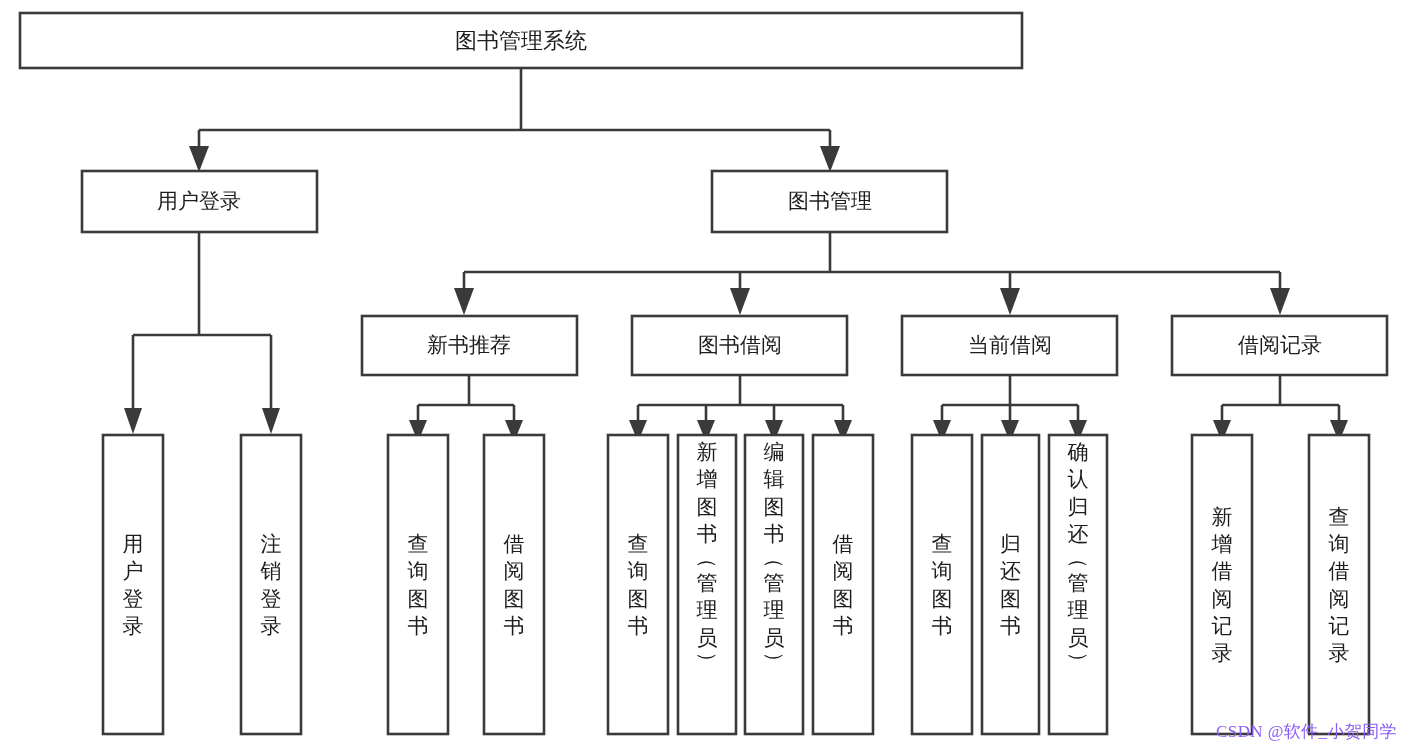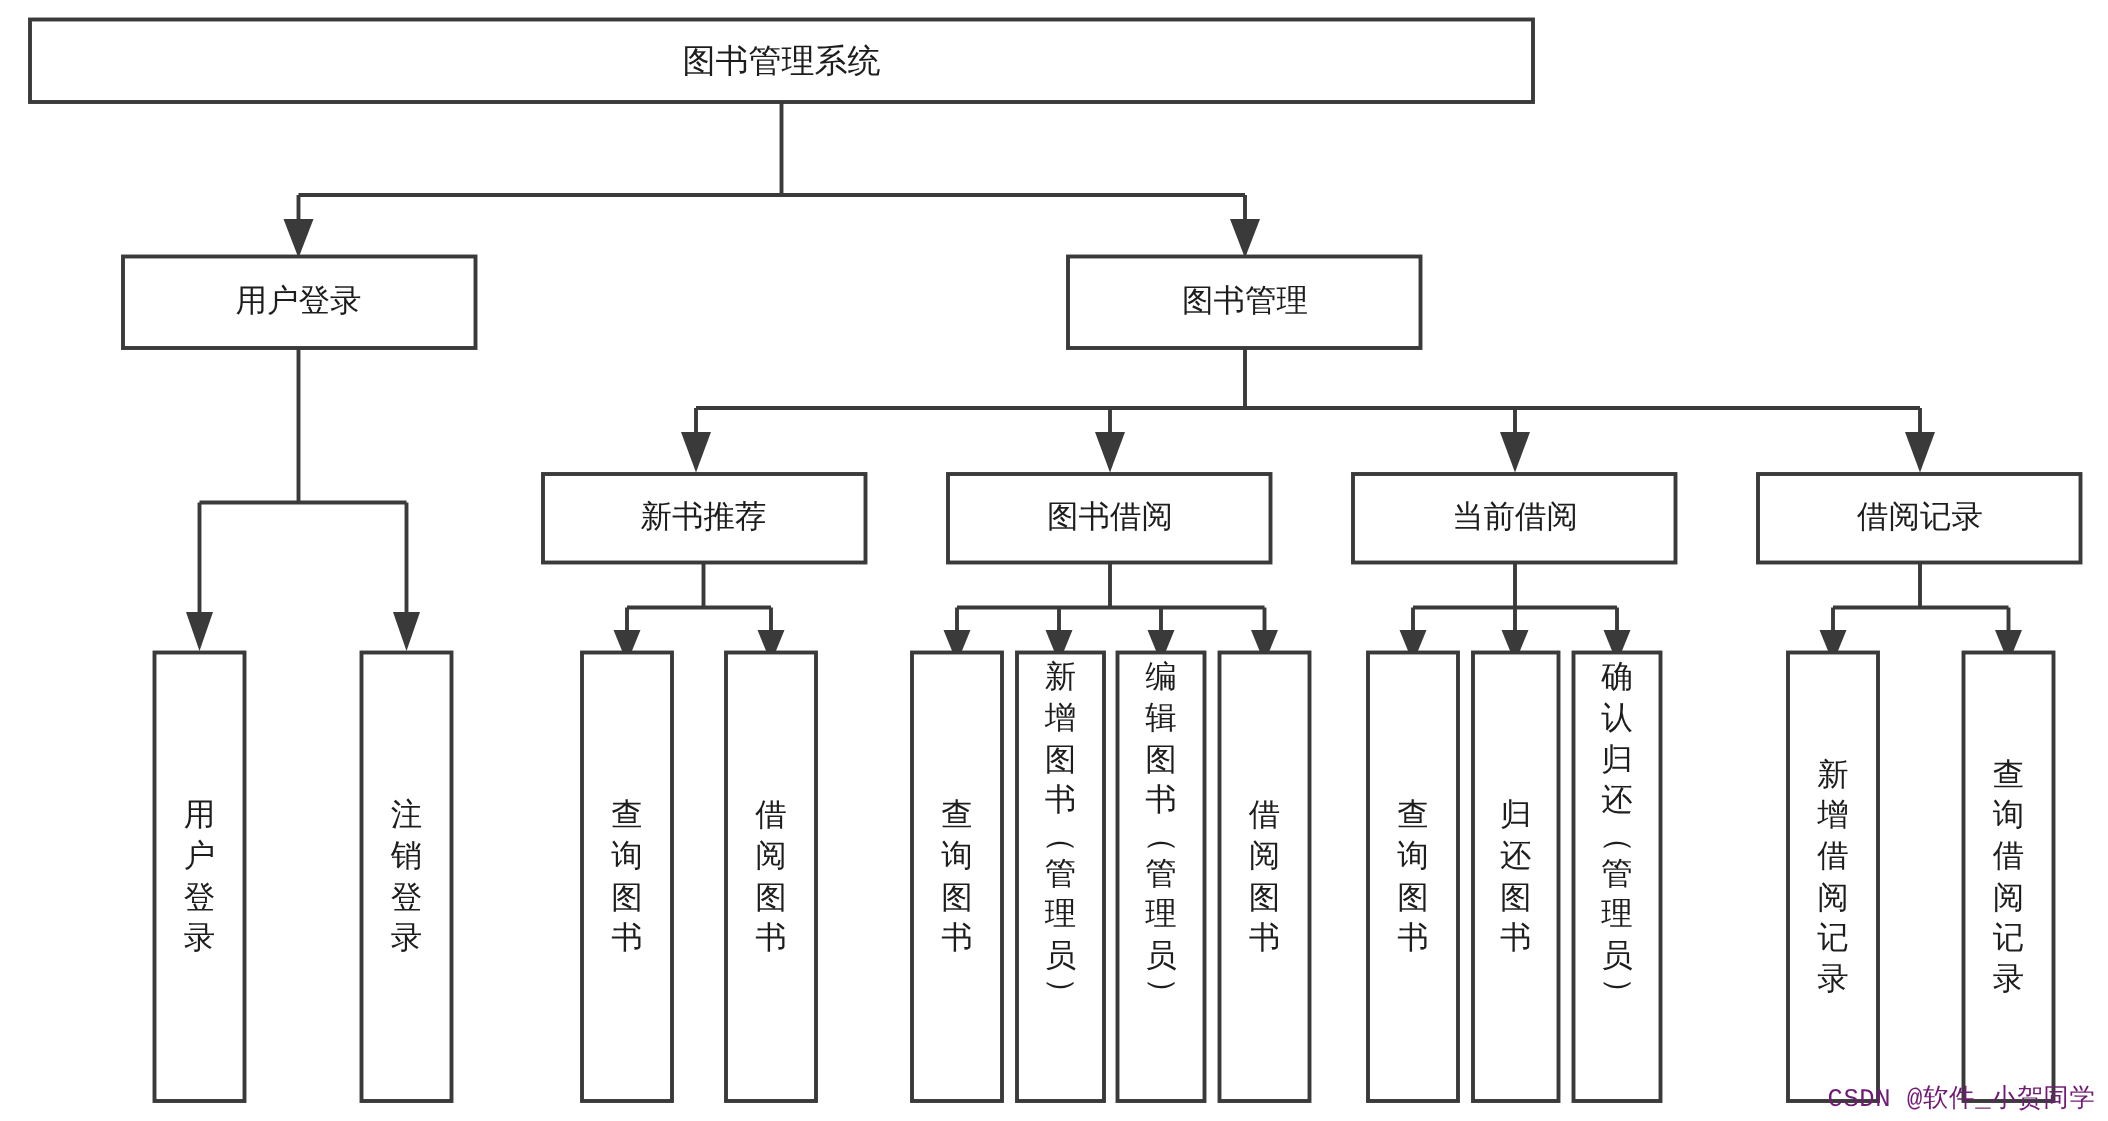--- a/index.html
+++ b/index.html
@@ -67,23 +67,23 @@
     pointer-events: none;
     white-space: pre;
   }
   .vtext span {
     display: block;
   }
   .watermark {
     position: absolute;
     right: 8px;
     bottom: 4px;
-    font-family: Liberation Mono, monospace;
+    font-family: Liberation Serif, serif;
     font-size: 17px;
-    color: #701a75;
+    color: #8b5cf6;
     letter-spacing: 0.4px;
     user-select: none;
   }
 </style>
 </head>
 <body>
 
 <div id="diagram-root">
 
   <svg class="diagram-canvas" viewBox="0 0 1405 747" xmlns="http://www.w3.org/2000/svg">

